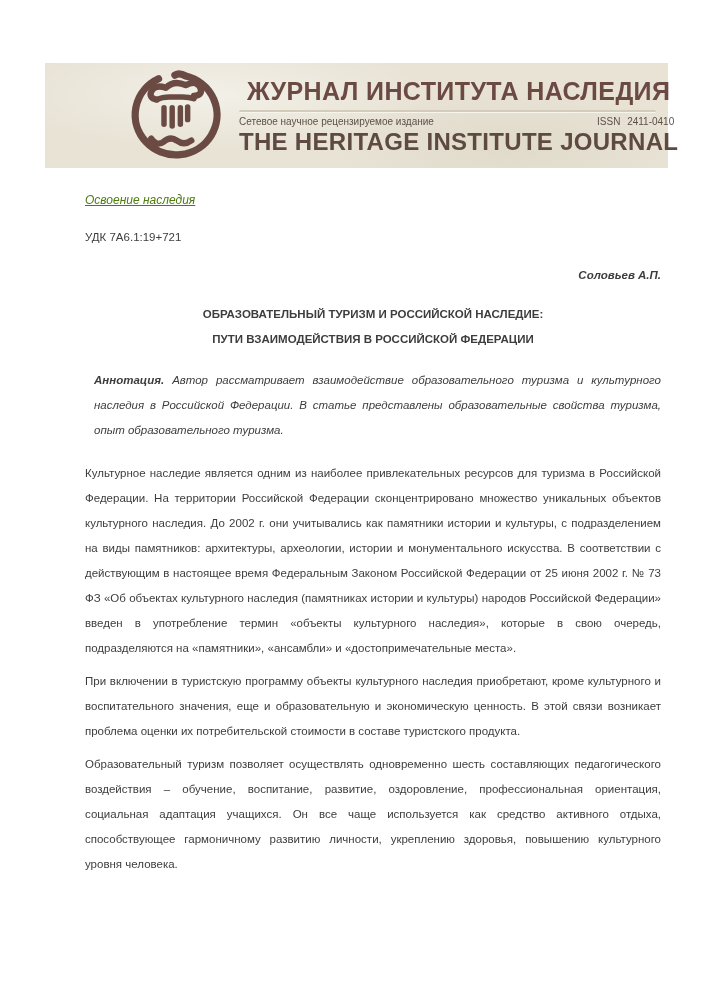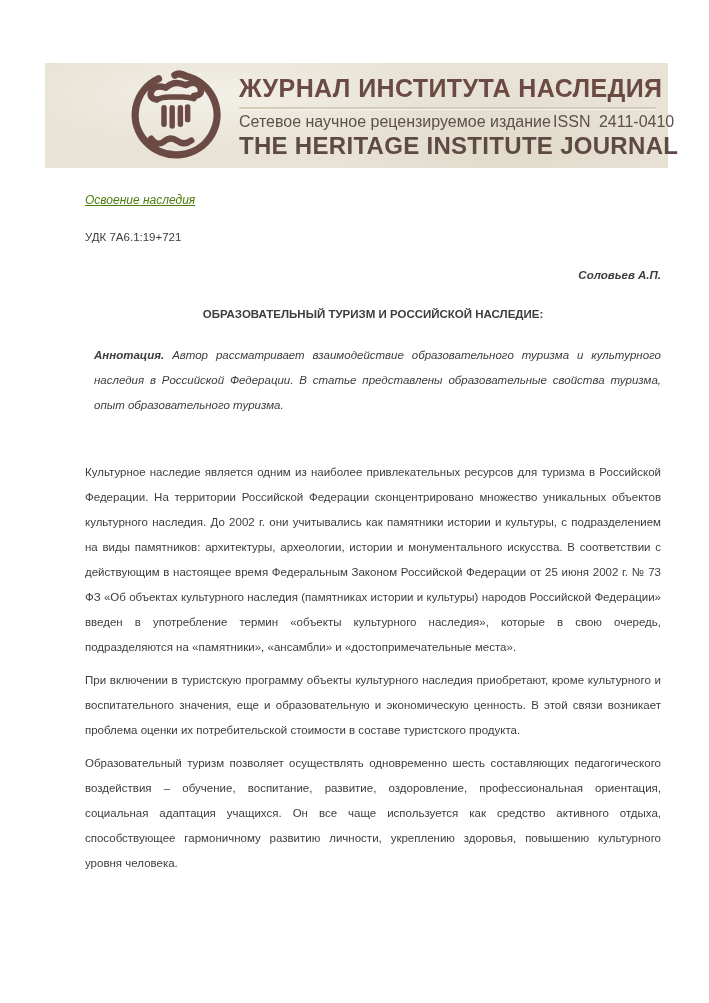--- a/index.html
+++ b/index.html
@@ -20,20 +20,21 @@
   .banner {
     position: absolute;
     left: 45px; top: 63px;
     width: 623px; height: 105px;
     background:
       radial-gradient(ellipse 300px 80px at 28% 30%, rgba(255,255,255,0.45), rgba(255,255,255,0) 70%),
       radial-gradient(ellipse 260px 90px at 75% 80%, rgba(201,193,172,0.25), rgba(201,193,172,0) 70%),
       #e8e3d5;
     display: flex;
     align-items: center;
+    text-align: center;
   }
   .banner-logo {
     flex: 0 0 auto;
     margin-left: 78px;
     width: 102px; height: 100px;
   }
   .banner-textblock {
     flex: 1;
     margin-left: 14px;
     margin-right: 12px;
@@ -50,21 +51,21 @@
     height: 2px;
     margin: 4px 22px 3px 0;
     background: #d3ccba;
     border-bottom: 1px solid #f7f4ea;
     border-radius: 2px;
   }
   .banner-subrow {
     display: flex;
     justify-content: space-between;
     align-items: baseline;
-    font-size: 16px;
+    font-size: 10px;
     color: #5d5147;
     padding-right: 4px;
   }
   .banner-issn { word-spacing: 4px; }
   .banner-title-en {
     font-size: 24px;
     font-weight: bold;
     letter-spacing: 0.3px;
     color: #5e4a41;
     white-space: nowrap;
@@ -107,21 +108,21 @@
     line-height: 25px;
     margin-left: 9px;
   }
   .annotation .label, .keywords .label { font-weight: bold; }
   .keywords {
     margin-top: 8px;
     text-align: justify;
     font-style: italic;
     line-height: 25px;
   }
-  .body-paragraphs { margin-top: 42px; }
+  .body-paragraphs { margin-top: 18px; }
   .body-paragraphs p {
     margin: 0 0 8px 0;
     text-align: justify;
     line-height: 25px;
   }
 </style>
 </head>
 <body>
 
 <div class="page">
@@ -157,20 +158,21 @@
     <div class="section-link-row">
       <span class="section-link">Освоение наследия</span>
     </div>
 
     <div class="udc">УДК 7А6.1:19+721</div>
 
     <div class="author">Соловьев А.П.</div>
 
     <div class="article-title">
       <div>ОБРАЗОВАТЕЛЬНЫЙ ТУРИЗМ И РОССИЙСКОЙ НАСЛЕДИЕ:</div>
+      <div>ПУТИ ВЗАИМОДЕЙСТВИЯ В РОССИЙСКОЙ ФЕДЕРАЦИИ</div>
     </div>
 
     <div class="annotation">
       <span class="label">Аннотация.</span>
       <span>Автор рассматривает взаимодействие образовательного туризма и культурного наследия в Российской Федерации. В статье представлены образовательные свойства туризма, опыт образовательного туризма.</span>
     </div>
 
 
     <div class="body-paragraphs">
       <p>Культурное наследие является одним из наиболее привлекательных ресурсов для туризма в Российской Федерации. На территории Российской Федерации сконцентрировано множество уникальных объектов культурного наследия. До 2002 г. они учитывались как памятники истории и культуры, с подразделением на виды памятников: архитектуры, археологии, истории и монументального искусства. В соответствии с действующим в настоящее время Федеральным Законом Российской Федерации от 25 июня 2002 г. № 73 ФЗ «Об объектах культурного наследия (памятниках истории и культуры) народов Российской Федерации» введен в употребление термин «объекты культурного наследия», которые в свою очередь, подразделяются на «памятники», «ансамбли» и «достопримечательные места».</p>

